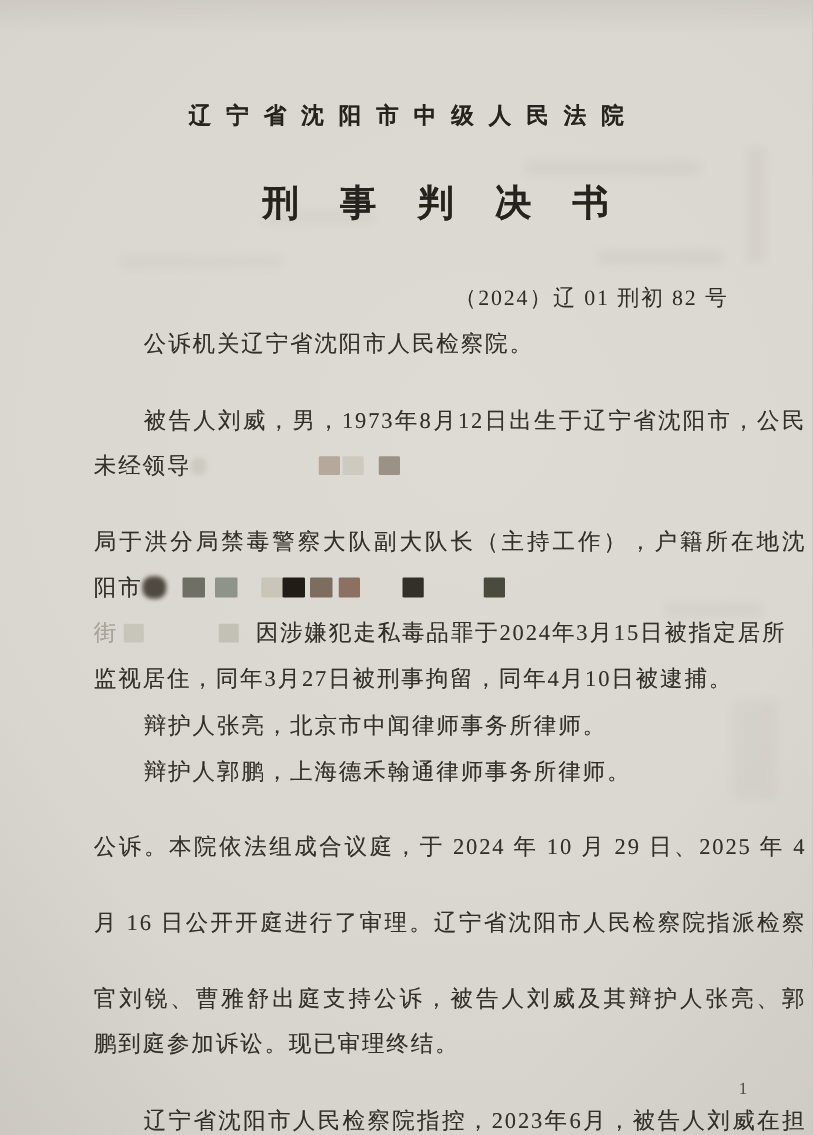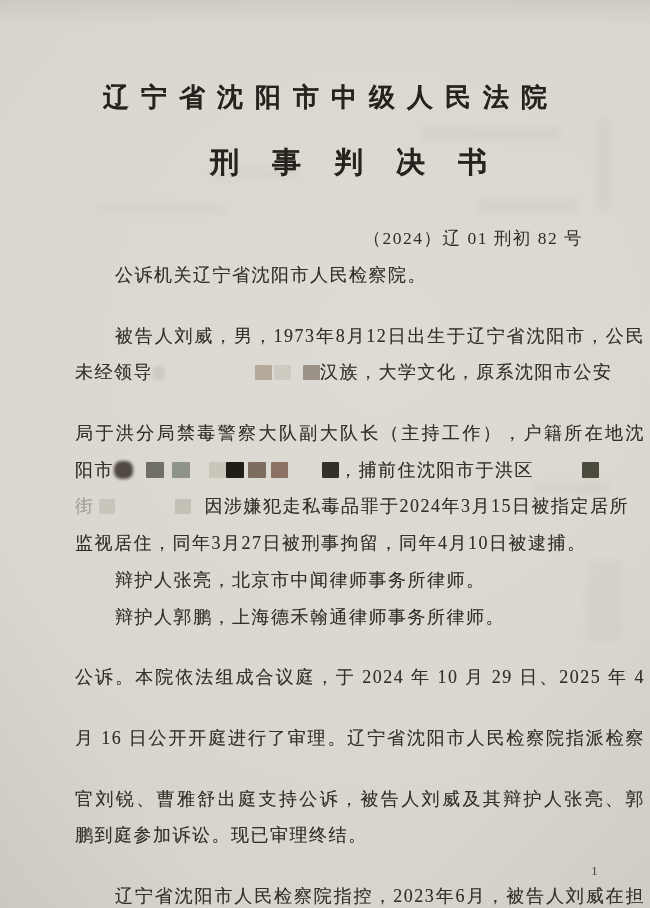--- a/index.html
+++ b/index.html
@@ -20,21 +20,21 @@
   .b1{left:598px;top:118px;width:13px;height:92px;opacity:.06;}
   .b2{left:420px;top:128px;width:140px;height:13px;opacity:.05;}
   .b3{left:478px;top:200px;width:100px;height:12px;opacity:.06;}
   .b4{left:96px;top:204px;width:130px;height:10px;opacity:.045;}
   .b5{left:532px;top:482px;width:78px;height:12px;opacity:.05;}
   .b6{left:586px;top:560px;width:36px;height:80px;opacity:.04;}
   .b7{left:210px;top:168px;width:90px;height:12px;opacity:.04;}
 
   .court-name{
     position:absolute;left:0;top:80px;width:650px;height:38px;
-    text-align:center;font-size:26px;font-weight:700;color:#26221d;
+    text-align:center;font-size:18px;font-weight:700;color:#26221d;
     letter-spacing:12px;padding-left:12px;box-sizing:border-box;
     text-shadow:0 0 .5px rgba(38,34,29,.55);
     white-space:nowrap;
   }
   .doc-type{
     position:absolute;left:0;top:143px;width:650px;height:40px;
     text-align:center;font-size:29px;font-weight:700;color:#26221d;
     letter-spacing:33px;box-sizing:border-box;
     text-shadow:0 0 .5px rgba(38,34,29,.55);
     white-space:nowrap;
@@ -87,40 +87,38 @@
       <div class="line indent justify"><span class="txt">被告人刘威，男，1973年8月12日出生于辽宁省沈阳市，公民</span></div>
       <div class="line flexline">
         <span class="txt">未经领导</span>
         <span class="redact soft" style="width: 12px; height: 14px; background: rgb(205, 202, 193);"></span>
         <span class="gap" style="width: 90px;"></span>
         <span class="redact" style="width: 17px; height: 15px; background: rgb(180, 169, 155);"></span>
         <span class="gap" style="width: 2px;"></span>
         <span class="redact" style="width: 17px; height: 15px; background: rgb(207, 202, 191);"></span>
         <span class="gap" style="width: 12px;"></span>
         <span class="redact" style="width: 17px; height: 15px; background: rgb(155, 146, 135);"></span>
-        <span class="txt">汉族，大学文化，原系沈阳市公安</span>
       </div>
       <div class="line justify"><span class="txt">局于洪分局禁毒警察大队副大队长（主持工作），户籍所在地沈</span></div>
       <div class="line flexline">
         <span class="txt">阳市</span>
         <span class="redact soft" style="width: 19px; height: 18px; background: rgb(79, 73, 65);"></span>
         <span class="gap" style="width: 13px;"></span>
         <span class="redact" style="width: 18px; height: 16px; background: rgb(111, 111, 101);"></span>
         <span class="gap" style="width: 8px;"></span>
         <span class="redact" style="width: 18px; height: 16px; background: rgb(143, 148, 139);"></span>
         <span class="gap" style="width: 19px;"></span>
         <span class="redact" style="width: 17px; height: 16px; background: rgb(202, 197, 185);"></span>
         <span class="redact" style="width: 18px; height: 16px; background: rgb(33, 29, 22);"></span>
         <span class="gap" style="width: 4px;"></span>
         <span class="redact" style="width: 18px; height: 16px; background: rgb(125, 109, 95);"></span>
         <span class="gap" style="width: 5px;"></span>
         <span class="redact" style="width: 17px; height: 16px; background: rgb(139, 113, 97);"></span>
         <span class="gap" style="width: 34px;"></span>
         <span class="redact" style="width: 17px; height: 16px; background: rgb(51, 48, 42);"></span>
-        <span class="txt">，捕前住沈阳市于洪区</span>
         <span class="gap" style="width: 48px;"></span>
         <span class="redact" style="width: 17px; height: 16px; background: rgb(75, 75, 61);"></span>
       </div>
       <div class="line flexline">
         <span class="ghost">街</span>
         <span class="gap" style="width: 4px;"></span>
         <span class="redact" style="width: 16px; height: 15px; background: rgb(200, 197, 187);"></span>
         <span class="gap" style="width: 60px;"></span>
         <span class="redact" style="width: 16px; height: 15px; background: rgb(195, 192, 182);"></span>
         <span class="gap" style="width: 14px;"></span>

